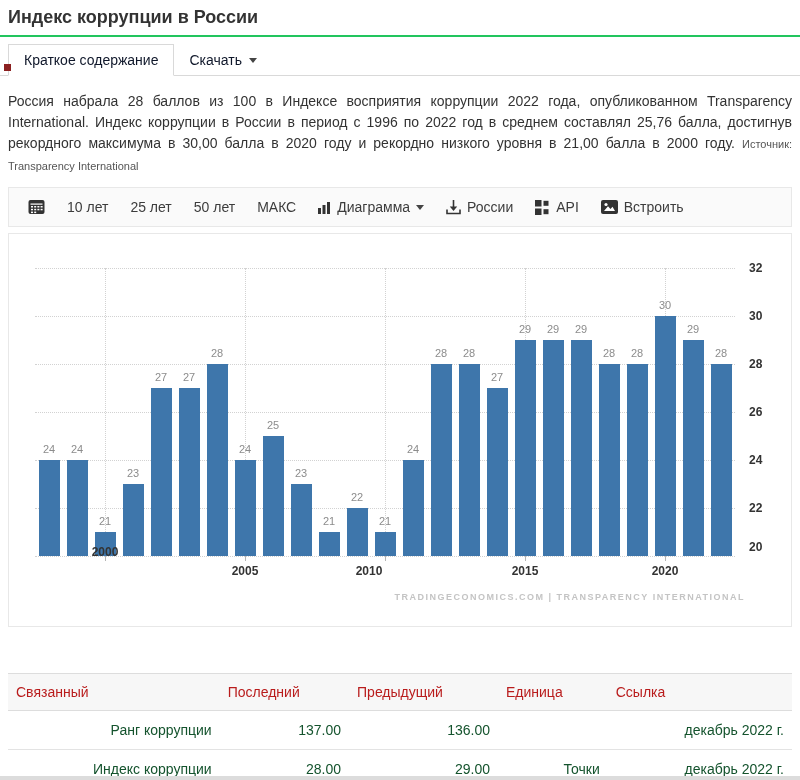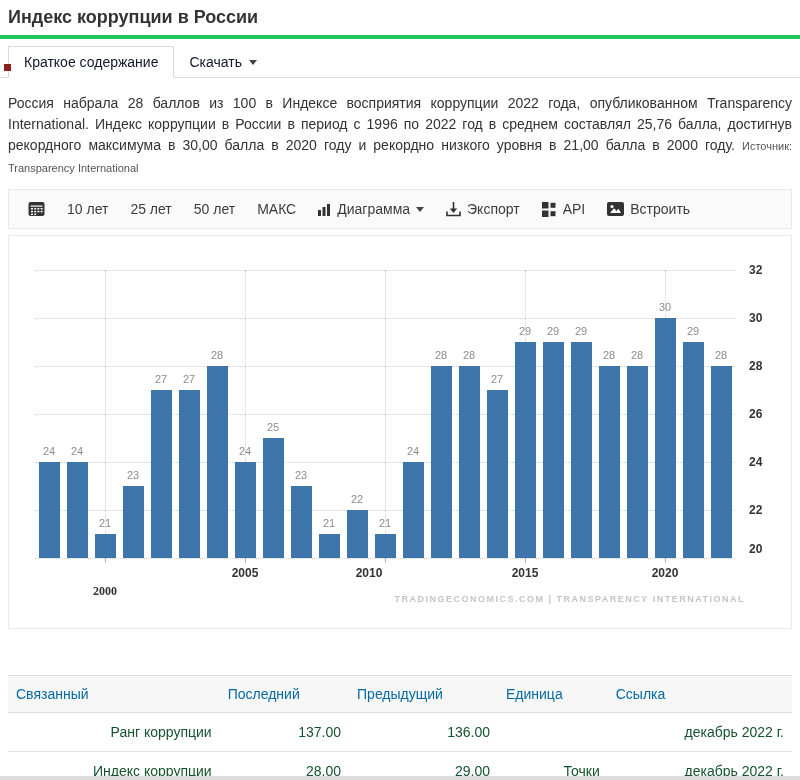--- a/index.html
+++ b/index.html
@@ -1,20 +1,20 @@
 <!DOCTYPE html>
 <html><head>
 <meta charset="utf-8">
 <style>
   * { margin:0; padding:0; box-sizing:border-box; }
   html,body { background:#fff; width:800px; }
   body { font-family:"Liberation Sans", sans-serif; color:#333; position:relative; height:780px; overflow:hidden; }
 
   
-  .page-title { font-size:18px; font-weight:bold; color:#333; padding:7px 8px 7px 8px; border-bottom:4px solid #22c55e; }
+  .page-title { font-size:18px; font-weight:bold; color:#333; padding:7px 8px 7px 8px; border-bottom:2px solid #22c55e; }
 
   
   .tabs { display:flex; align-items:flex-end; border-bottom:1px solid #d9d9d9; padding-left:8px; margin-top:7px; height:32px; }
   .tab { font-size:14px; color:#0f172a; padding:7px 15px; cursor:pointer; display:flex; align-items:center; gap:7px; }
   .tab.active { background:#fff; border:1px solid #d9d9d9; border-bottom:1px solid #fff; margin-bottom:-1px; }
   .caret { width:0; height:0; border-left:4px solid transparent; border-right:4px solid transparent; border-top:5px solid #444; display:inline-block; }
   .red-accent { position:absolute; left:4px; top:64px; width:7px; height:7px; background:#8b2020; }
 
   
   .summary { margin:15px 8px 0 8px; font-size:14px; line-height:21px; text-align:justify; color:#333; }
@@ -32,21 +32,21 @@
   .vgrid { position:absolute; top:0; height:288px; border-left:1px dotted #d2d2d2; width:0; }
   .bar { position:absolute; bottom:0; background:#3e76ab; }
   .bar-label { position:absolute; text-align:center; font-size:11px; color:#8c8c8c; }
   .y-label { position:absolute; font-size:12px; font-weight:bold; color:#333; }
   .x-label { position:absolute; font-size:12px; font-weight:bold; color:#333; text-align:center; width:60px; }
   .x-tick { position:absolute; width:0; height:5px; border-left:1px solid #b5b5b5; }
   .watermark { position:absolute; top:358px; right:46px; font-size:9px; letter-spacing:1.5px; color:#c4c4c4; font-weight:bold; }
 
   
   .rel-table { width:784px; margin:46px 8px 0 8px; border-collapse:collapse; font-size:14px; }
-  .rel-table thead th { background:#f7f7f7; text-align:left; font-weight:normal; color:#0369a1; padding:10px 8px; border-top:1px solid #ddd; border-bottom:1px solid #ddd; }
+  .rel-table thead th { background:#f7f7f7; text-align:left; font-weight:normal; color:#b91c1c; padding:10px 8px; border-top:1px solid #ddd; border-bottom:1px solid #ddd; }
   .rel-table td { padding:11px 8px; border-bottom:1px solid #e3e3e3; color:#14532d;text-align:right; }
 
   .hscrollbar { position:absolute; bottom:0; left:0; width:800px; height:4px; background:#dcdcdc; }
 </style>
 </head>
 <body>
 
 <h1 class="page-title">Индекс коррупции в России</h1>
 
 <div class="tabs">
@@ -111,21 +111,21 @@
   <div class="tb-item">
     <span>
       <svg width="15" height="15" viewBox="0 0 15 15">
           <g stroke="#333" stroke-width="1.6" fill="none">
             <path d="M7.5,0 L7.5,8"></path>
             <path d="M1,9.5 L1,13.5 L14,13.5 L14,9.5"></path>
           </g>
           <path d="M3.8,6.5 L11.2,6.5 L7.5,11 Z" fill="#333"></path>
         </svg>
     </span>
-    <span>Экспорт</span>
+    <span>России</span>
   </div>
   <div class="tb-item">
     <span>
       <svg width="15" height="15" viewBox="0 0 15 15" fill="#333">
           <rect x="0" y="0" width="6.5" height="6.5"></rect>
           <rect x="8.5" y="0.8" width="5" height="5"></rect>
           <rect x="0" y="8.5" width="6.5" height="6.5"></rect>
           <rect x="8.5" y="9.2" width="5" height="5"></rect>
         </svg>
     </span>
@@ -212,21 +212,21 @@
       <div class="y-label" style="left: 740px; top: 306px;">20</div>
       <div class="y-label" style="left: 740px; top: 267px;">22</div>
       <div class="y-label" style="left: 740px; top: 219px;">24</div>
       <div class="y-label" style="left: 740px; top: 171px;">26</div>
       <div class="y-label" style="left: 740px; top: 123px;">28</div>
       <div class="y-label" style="left: 740px; top: 75px;">30</div>
       <div class="y-label" style="left: 740px; top: 27px;">32</div>
     </div>
   <div>
       <div class="x-tick" style="left: 96px; top: 322px;"></div>
-      <div class="x-label" style="left: 66px; top: 348px; font-family: Liberation Serif, serif;">2000</div>
+      <div class="x-label" style="left: 66px; top: 311px;">2000</div>
       <div class="x-tick" style="left: 236px; top: 322px;"></div>
       <div class="x-label" style="left: 206px; top: 330px;">2005</div>
       <div class="x-tick" style="left: 376px; top: 322px;"></div>
       <div class="x-label" style="left: 330px; top: 330px; text-align: center;">2010</div>
       <div class="x-tick" style="left: 516px; top: 322px;"></div>
       <div class="x-label" style="left: 486px; top: 330px;">2015</div>
       <div class="x-tick" style="left: 656px; top: 322px;"></div>
       <div class="x-label" style="left: 626px; top: 330px;">2020</div>
     </div>
   <div class="watermark">TRADINGECONOMICS.COM   |   TRANSPARENCY INTERNATIONAL</div>

